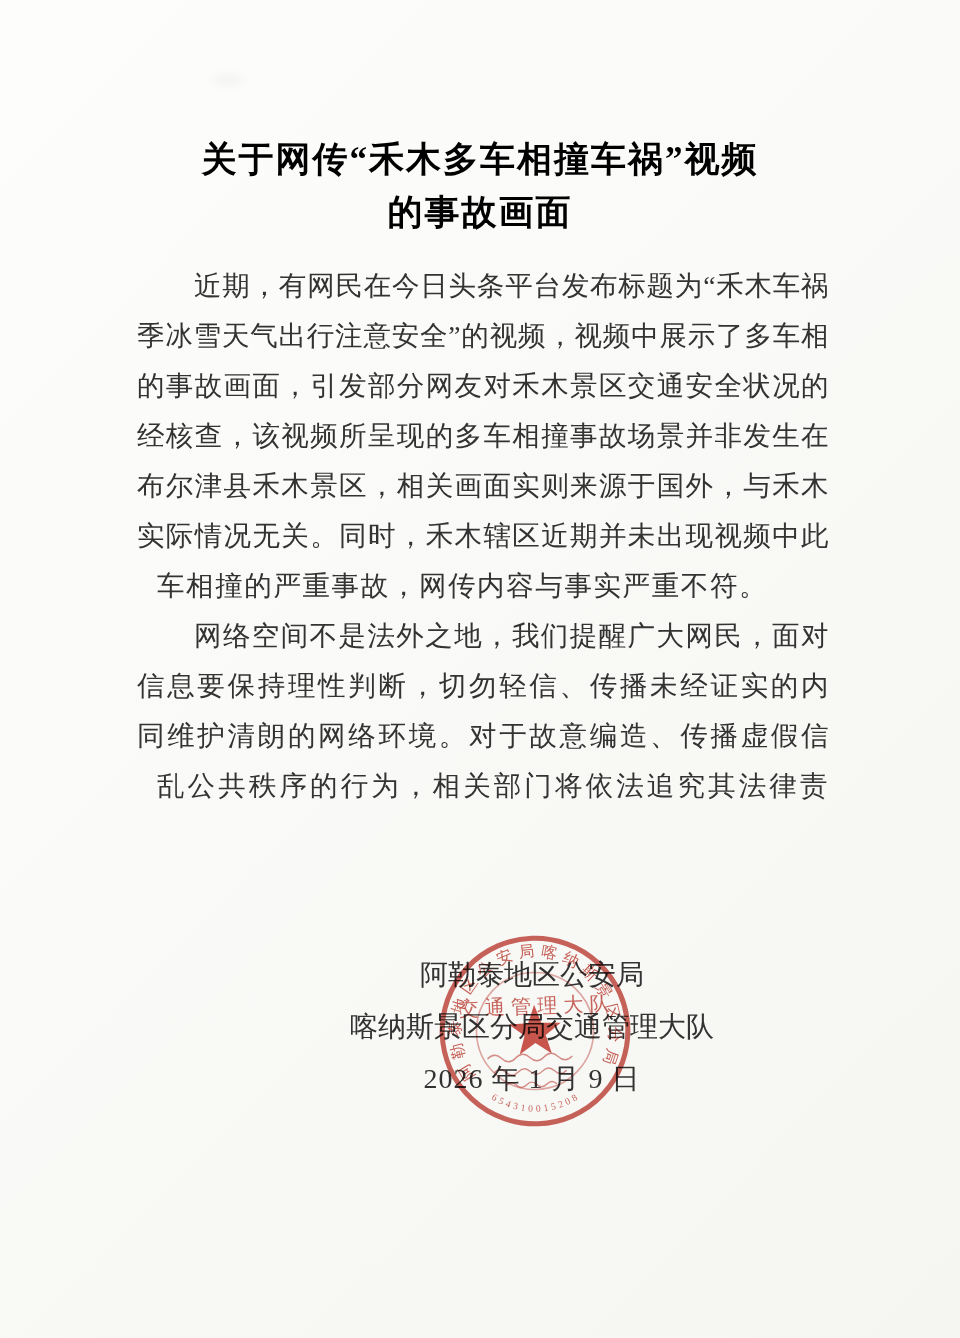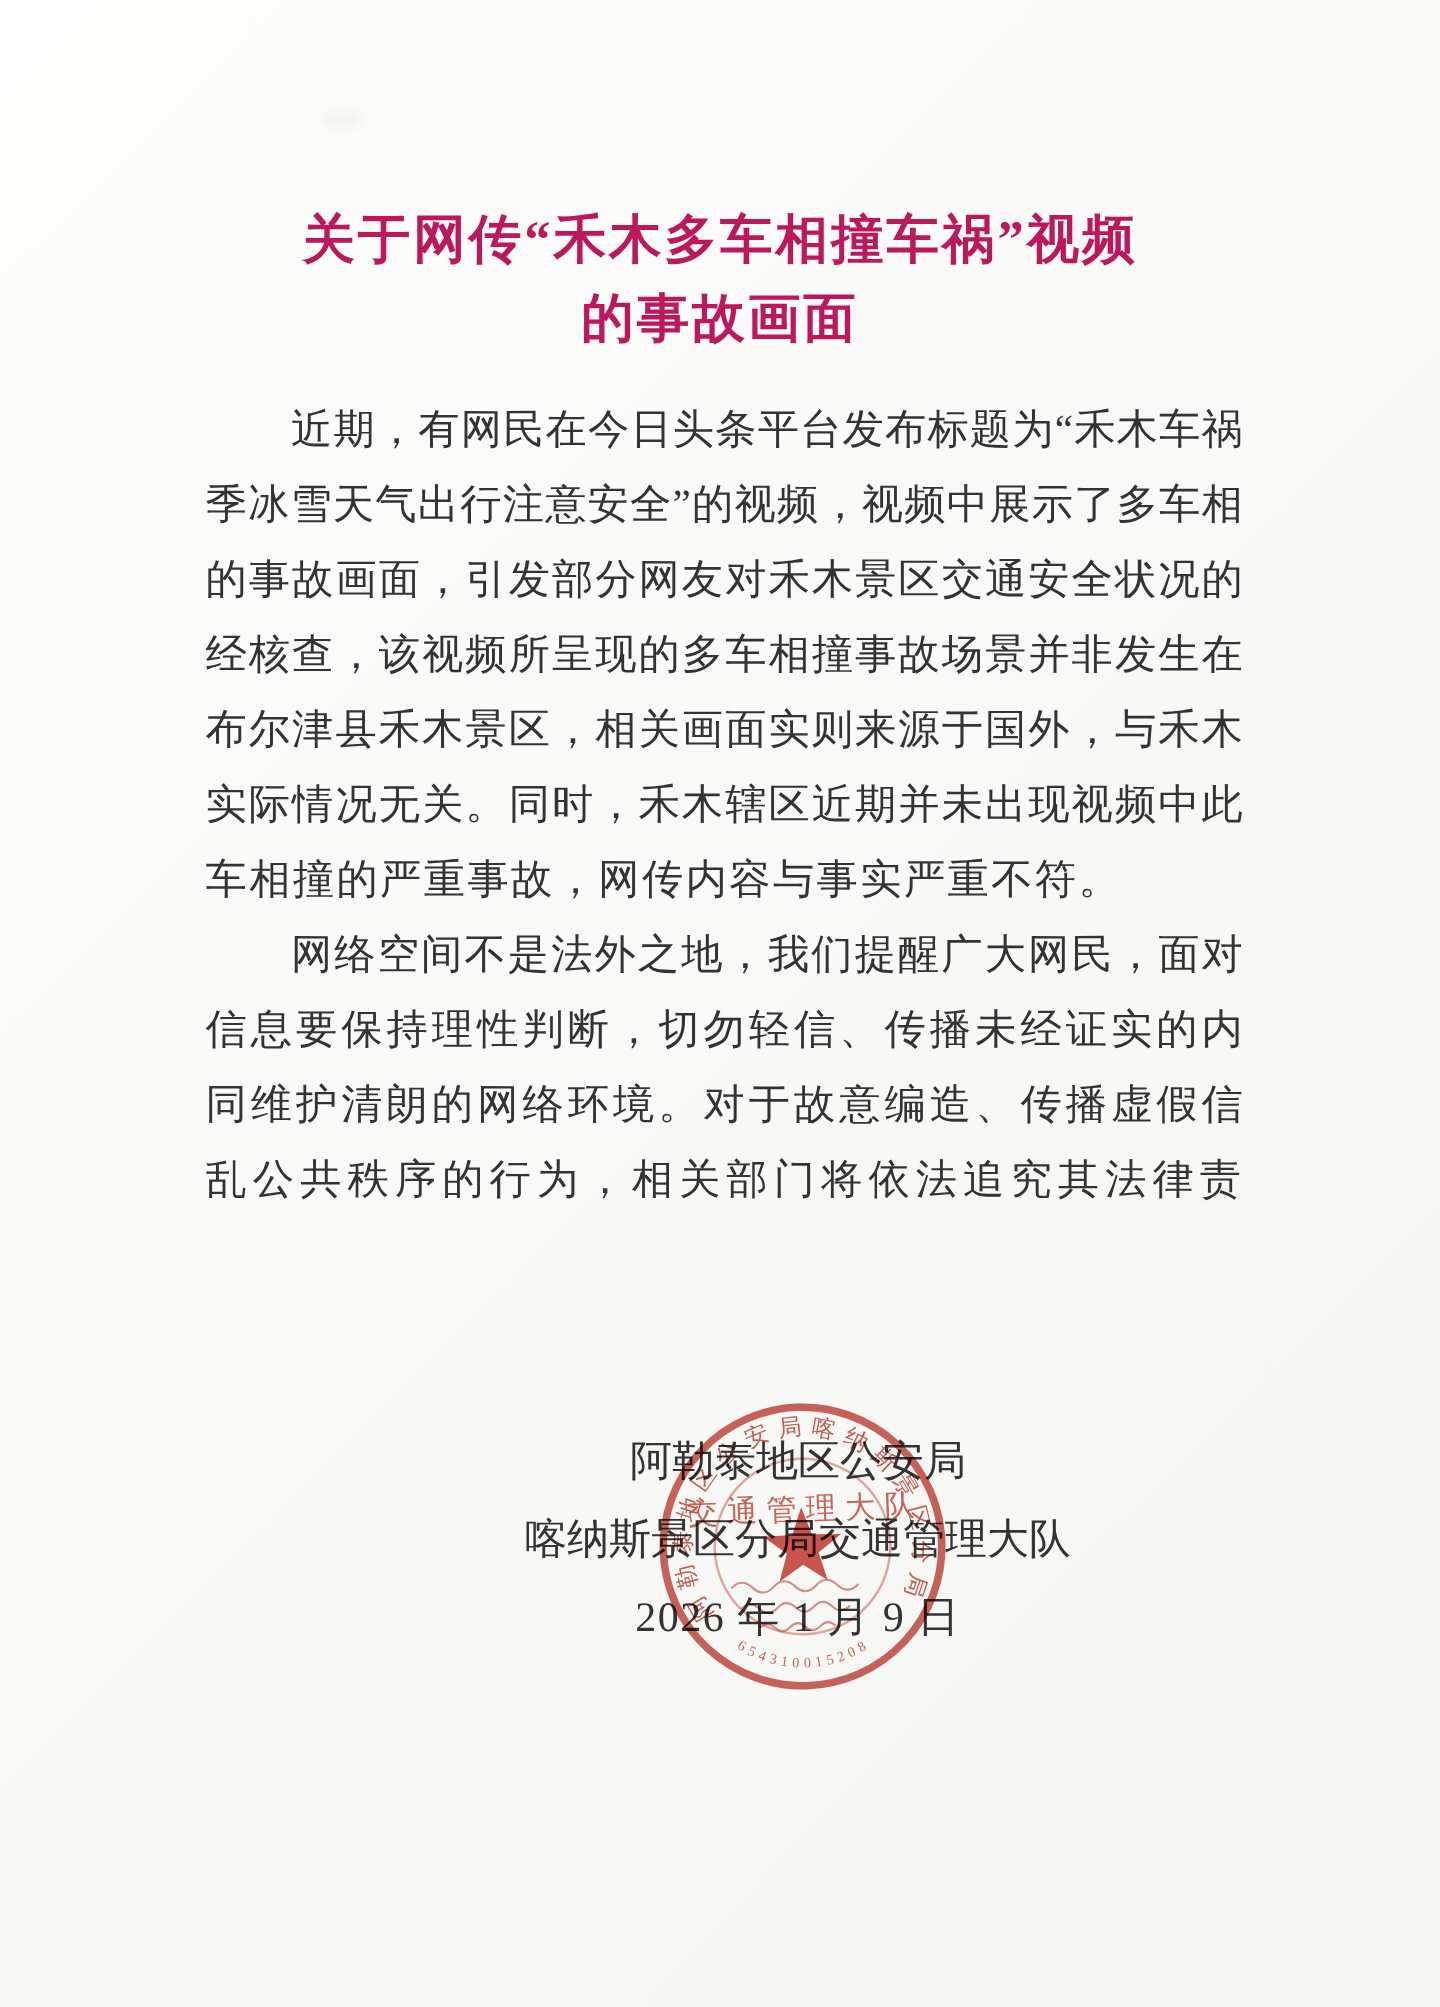--- a/index.html
+++ b/index.html
@@ -18,33 +18,33 @@
     background:linear-gradient(135deg, rgba(255,255,255,.6) 0%, rgba(240,240,236,.25) 60%, rgba(235,235,231,.35) 100%);
   }
   .smudge{
     position:absolute; left:213px; top:74px; width:30px; height:11px;
     background:#d8d8d4; border-radius:50%; filter:blur(4px); opacity:.55;
   }
   .title{
     position:absolute; top:110px; left:0; right:0;
     text-align:center;
     font-size:35px; font-weight:bold; line-height:53px;
-    letter-spacing:2px; color:#be185d; z-index:2;
+    letter-spacing:2px; color:#000000; z-index:2;
   }
   .title .tline{ display:block; }
   .body-block{
     position:absolute; top:261px; left:137px; width:692px;
     font-size:27.5px; color:#333; z-index:2;
   }
   .line{
     height:50px; line-height:50px;
     text-align:justify; text-align-last:justify;
     letter-spacing:.5px; overflow:hidden;
   }
-  .line.last{ text-align-last:left; letter-spacing:1.6px; }
+  .line.last{ text-align-last:left; letter-spacing:1.6px;margin-left:20px; }
   .line.indent{ padding-left:57px; }
   .sig{
     position:absolute; top:949px; left:0; width:100%;
     text-align:center; font-size:28px; line-height:52px;
     color:#333; transform:translateX(52px); z-index:2;
   }
   .sig .date{ letter-spacing:1px; }
   .seal{
     position:absolute; left:424px; top:920px; width:222px; height:222px;
     mix-blend-mode:multiply; opacity:.9;

